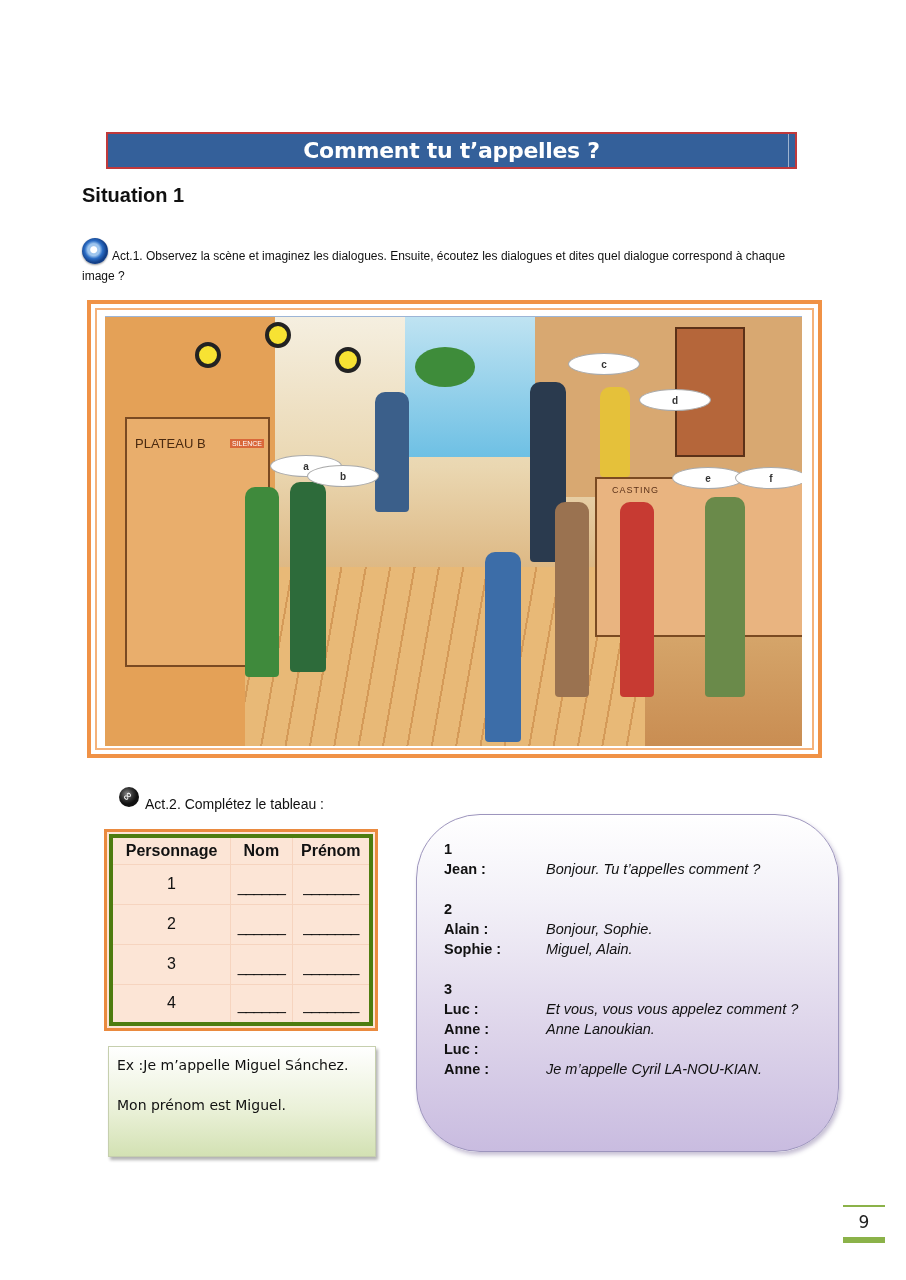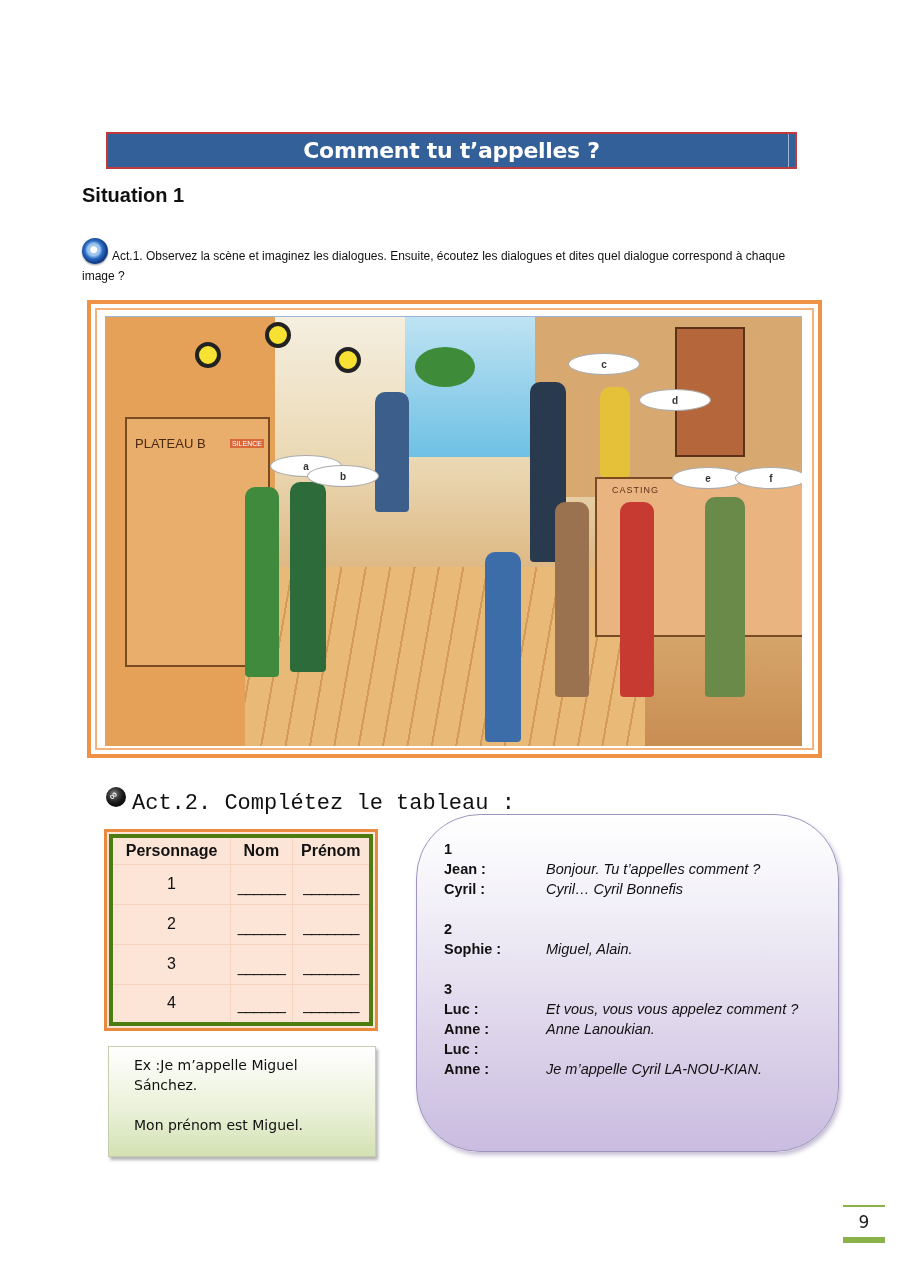--- a/index.html
+++ b/index.html
@@ -44,41 +44,41 @@
   .scene .casting-label { position: absolute; left: 507px; top: 168px; font-size: 9px; letter-spacing: 1px; color: #5b3118; }
   .scene .plateau-label { position: absolute; left: 30px; top: 119px; font-size: 13px; color: #4a2a10; }
   .scene .silence-label { position: absolute; left: 125px; top: 122px; font-size: 7px; background: #d9683a; color: #fff; padding: 1px 2px; }
   .scene .person { position: absolute; border-radius: 10px 10px 4px 4px; }
   .scene .light { position: absolute; width: 26px; height: 26px; border-radius: 50%; background: #f7e233; border: 4px solid #222; }
   .bubble {
     position: absolute; width: 72px; height: 22px; border-radius: 50%; background: #fff; border: 1px solid #aaa;
     display: flex; align-items: center; justify-content: center; font-size: 10px; font-weight: bold; color: #333;
   }
 
-  .act2 { position: absolute; left: 106px; top: 787px; font-size: 22px; font-family: Liberation Mono, monospace; }
+  .act2 { position: absolute; left: 119px; top: 787px; font-size: 14px; }
   .link-icon {
     display: inline-block; width: 20px; height: 20px; border-radius: 50%; vertical-align: 2px; margin-right: 6px;
     background: radial-gradient(circle at 40% 35%, #888 0, #333 6px, #111 10px); position: relative;
   }
   .link-icon::after { content: "∞"; position: absolute; left: 4px; top: 0; color: #fff; font-size: 12px; line-height: 18px; transform: rotate(-45deg); }
 
   .name-table {
     position: absolute; left: 104px; top: 829px; width: 274px; height: 202px;
     border: 3px solid #ea8a3f; background: #fce5d6; padding: 2px;
   }
   .name-table table { width: 100%; height: 100%; border-collapse: collapse; border: 4px solid #4d7c0f; }
   .name-table th { font-size: 16px; font-weight: bold; height: 28px; text-align: center; vertical-align: middle; }
   .name-table td { font-size: 16px; text-align: center; height: 38px; border-top: 1px solid #f6d4bf; }
   .name-table td.blank { vertical-align: bottom; padding-bottom: 8px; letter-spacing: -1px; }
   .name-table td + td, .name-table th + th { border-left: 1px solid #f6d4bf; }
 
   .example-box {
     position: absolute; left: 108px; top: 1046px; width: 268px; height: 111px;
     border: 1px solid #c6cfae; background: linear-gradient(180deg, #ffffff 0%, #e9f0d6 60%, #d3e1b3 100%);
-    box-shadow: 2px 3px 3px rgba(0,0,0,0.3); padding: 8px 25px;
+    box-shadow: 2px 3px 3px rgba(0,0,0,0.3); padding: 8px 8px;
     font-family: "DejaVu Sans", sans-serif; font-size: 14px; line-height: 20px;
   }
   .example-box div { margin-bottom: 20px; }
   .example-box div:last-child { margin-bottom: 0; }
 
   .dialog-box {
     position: absolute; left: 416px; top: 814px; width: 423px; height: 338px;
     border: 1.5px solid #9d95bd; border-radius: 64px;
     background: linear-gradient(180deg, #ffffff 0%, #f3f1f8 25%, #ddd4ea 65%, #c9bce0 100%);
     box-shadow: 2px 3px 4px rgba(90,70,130,0.35);
@@ -186,27 +186,27 @@
   <div>Ex :Je m’appelle Miguel Sánchez.</div>
   <div>Mon prénom est Miguel.</div>
 </div>
 
 <div class="dialog-box">
   <div class="dlg-num">1</div>
   <div class="dlg-line">
     <span class="dlg-speaker">Jean :</span>
     <span class="dlg-text">Bonjour. Tu t’appelles comment ?</span>
   </div>
-  <div class="dlg-line">
-    <span class="dlg-speaker">Cyril :</span>
-    <span class="dlg-text">Cyril… Cyril Bonnefis</span>
-  </div>
   <div class="dlg-gap"></div>
 
   <div class="dlg-num">2</div>
+  <div class="dlg-line">
+    <span class="dlg-speaker">Alain :</span>
+    <span class="dlg-text">Bonjour, Sophie.</span>
+  </div>
   <div class="dlg-line">
     <span class="dlg-speaker">Sophie :</span>
     <span class="dlg-text">Miguel, Alain.</span>
   </div>
   <div class="dlg-gap"></div>
 
   <div class="dlg-num">3</div>
   <div class="dlg-line">
     <span class="dlg-speaker">Luc :</span>
     <span class="dlg-text">Et vous, vous vous appelez comment ?</span>

